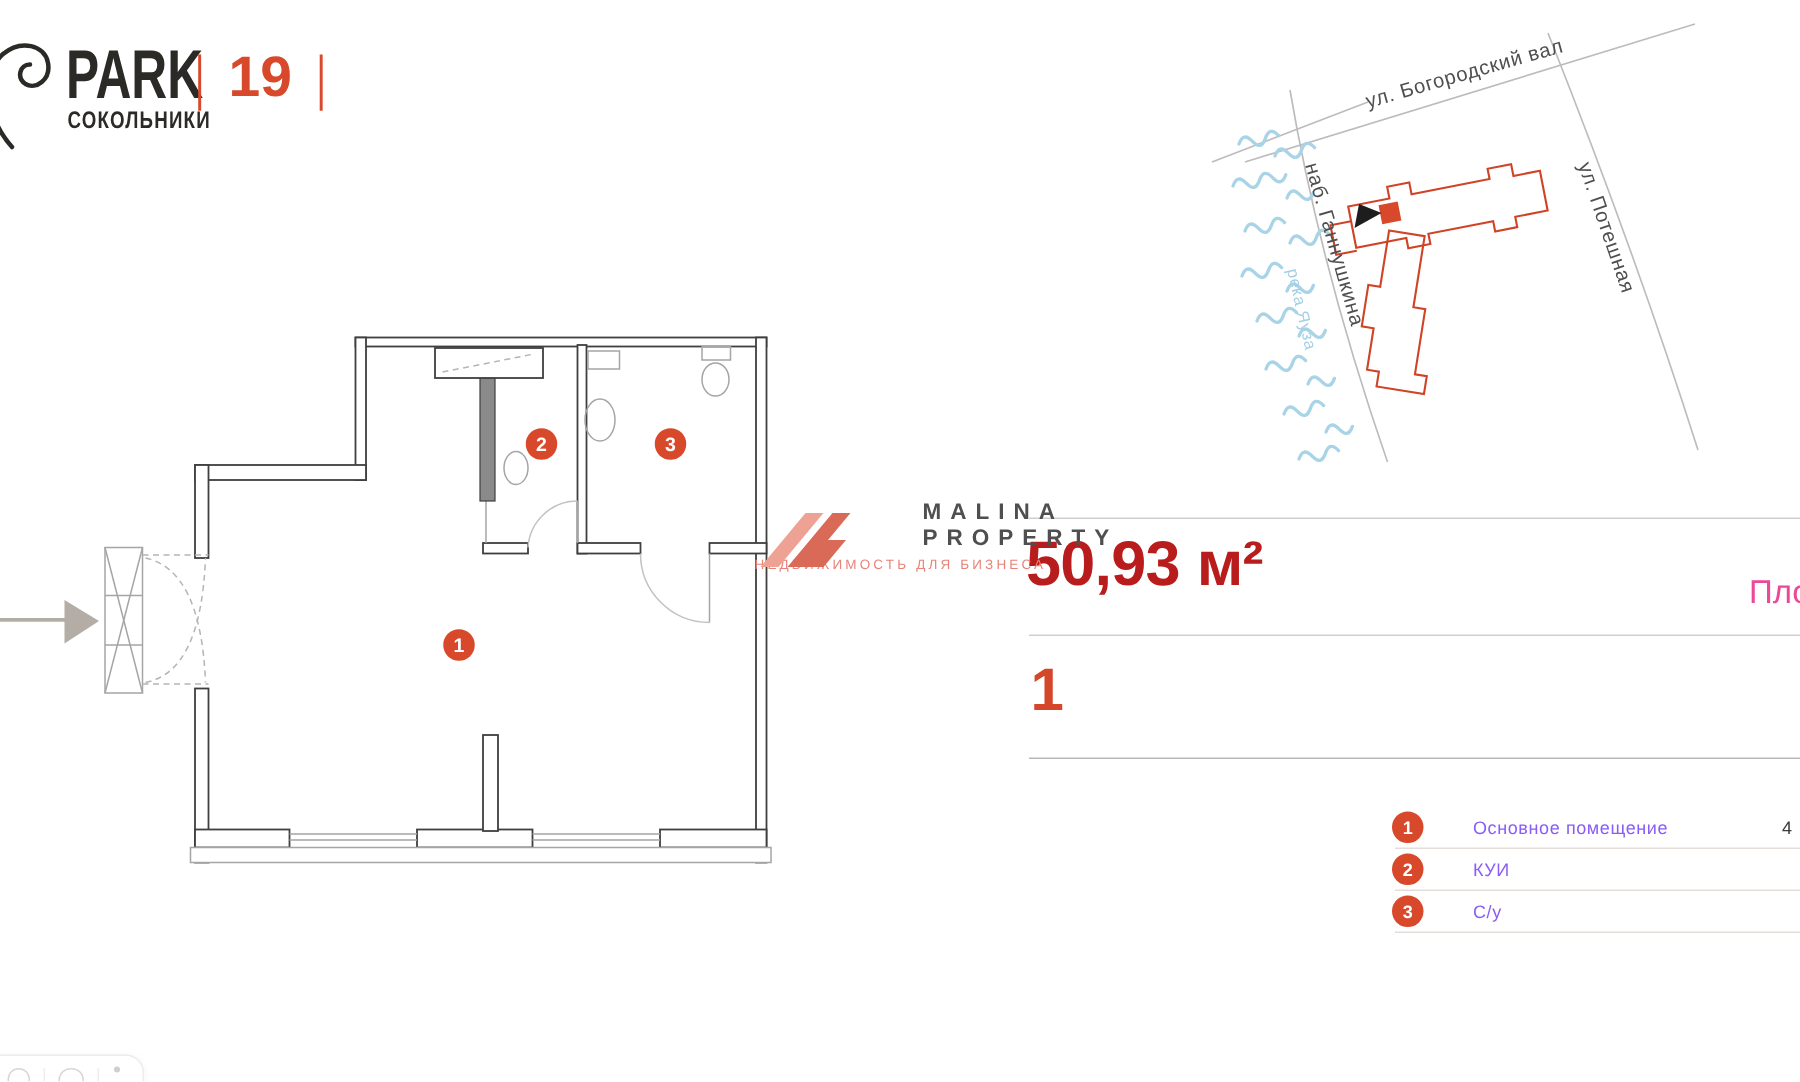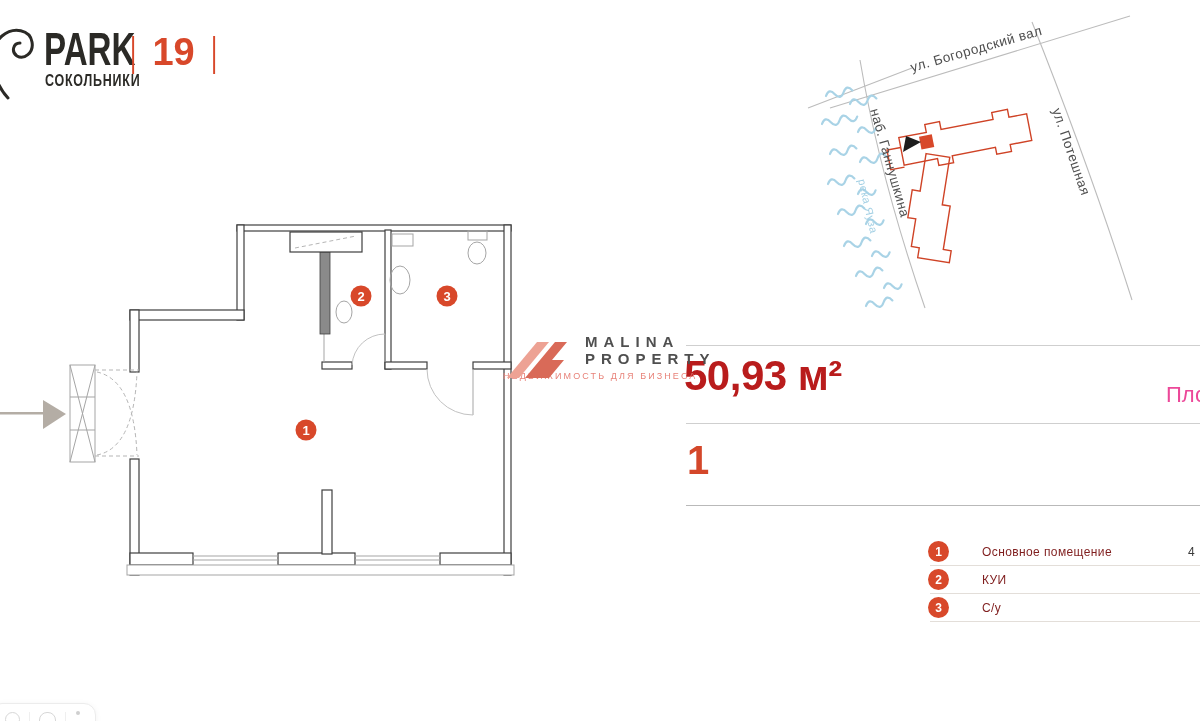--- a/index.html
+++ b/index.html
@@ -57,21 +57,21 @@
     color:#ec4899; font-size:22px; white-space:nowrap; }
   .floor-value { position:absolute; left:687px; top:438px; color:#d4472a; font-size:40px; font-weight:bold; }
   
   .legend { position:absolute; left:928px; top:538px; width:272px; }
   .legend-row { position:relative; height:28px; }
   .legend-circle {
     position:absolute; left:0; top:3px; width:21px; height:21px; border-radius:50%;
     background:#d8482a; color:#fff; font-size:12px; font-weight:bold;
     display:flex; align-items:center; justify-content:center;
   }
-  .legend-label { position:absolute; left:54px; top:7px; font-size:12px; color:#7f1d1d; letter-spacing:.4px; white-space:nowrap; }
+  .legend-label { position:absolute; left:54px; top:7px; font-size:12px; color:#8b5cf6; letter-spacing:.4px; white-space:nowrap; }
   .legend-value { position:absolute; left:260px; top:7px; font-size:12px; color:#3a3a3a; }
   .legend-div { position:absolute; left:2px; right:-0px; bottom:0; height:1px; background:#e3ded9; }
   
   .toolbar {
     position:absolute; left:-10px; top:703px; width:106px; height:42px;
     background:#fff; border:1px solid #ececec; border-radius:12px;
     box-shadow:0 1px 6px rgba(0,0,0,.05); z-index:3;
   }
   .tb-sep { position:absolute; top:8px; width:1px; height:26px; background:#efefef; }
   .tb-circle { position:absolute; left:14px; top:8px; width:15px; height:15px; border:1.6px solid #d7d7d7; border-radius:50%; }
@@ -251,21 +251,21 @@
       <circle class="marker" cx="447" cy="84" r="10.5"></circle>
       <text class="mnum" x="447" y="88.5">3</text>
     </g>
   </svg>
 
   <div class="wm">
     <svg width="72" height="44" viewBox="0 0 72 44" style="position:absolute;left:0;top:3px;">
       <polygon points="4,42 34,6 46,6 16,42" fill="#eda294"></polygon>
       <polygon points="22,42 52,6 64,6 49,24 61,24 46,42" fill="#d96a58"></polygon>
     </svg>
-    <div style="margin-left:82px;">
+    <div style="margin-left:112px;">
       <div class="wm-line">MALINA</div>
       <div class="wm-line">PROPERTY</div>
     </div>
     <div class="wm-tag">НЕДВИЖИМОСТЬ ДЛЯ БИЗНЕСА</div>
   </div>
 
   <div class="hline" style="left:686px; top:345px; width:514px;"></div>
   <div class="area-value">50,93 м²</div>
   <div class="area-label">Пло</div>
   <div class="hline" style="left:686px; top:423px; width:514px;"></div>

